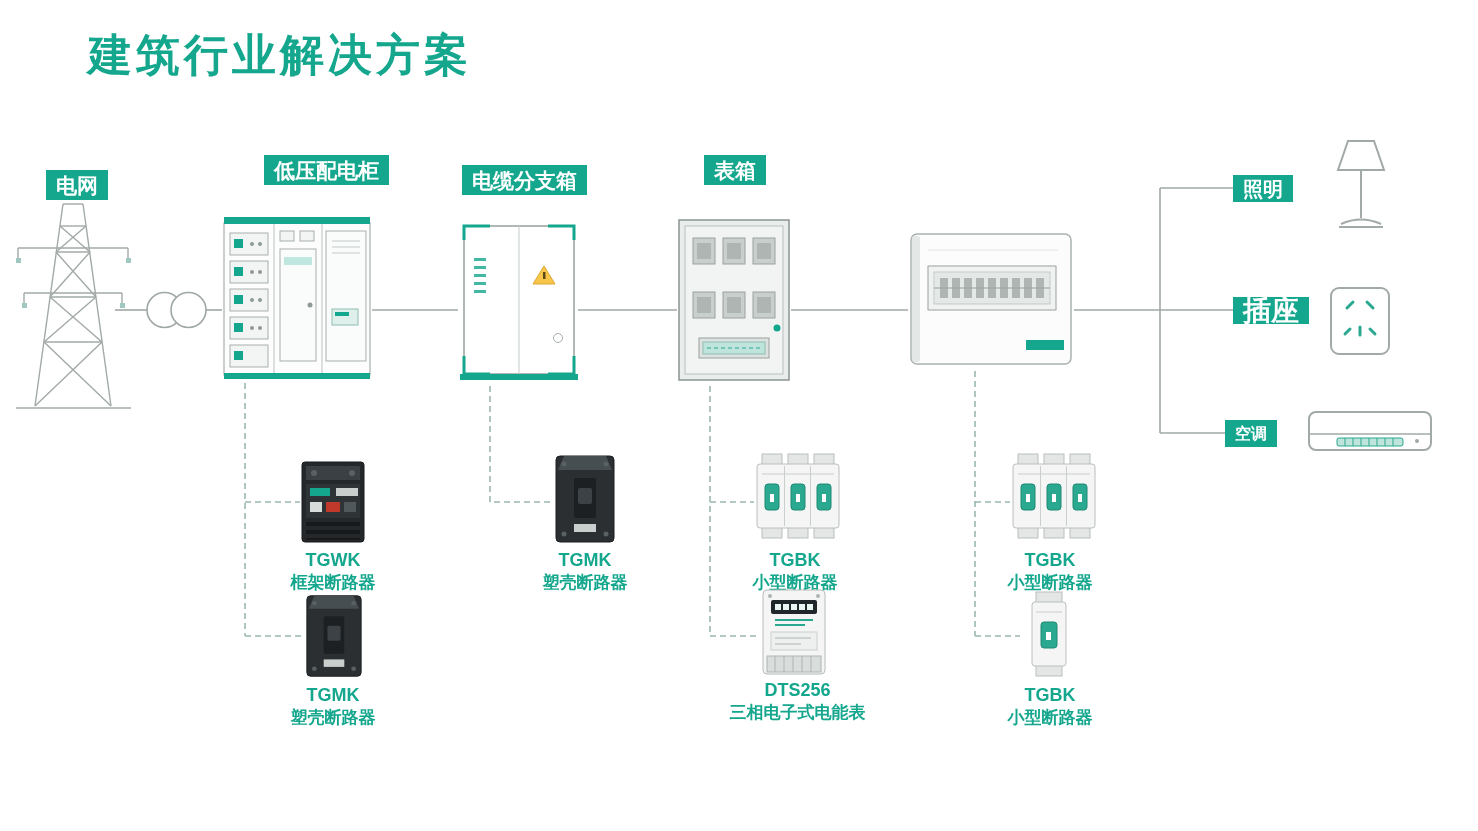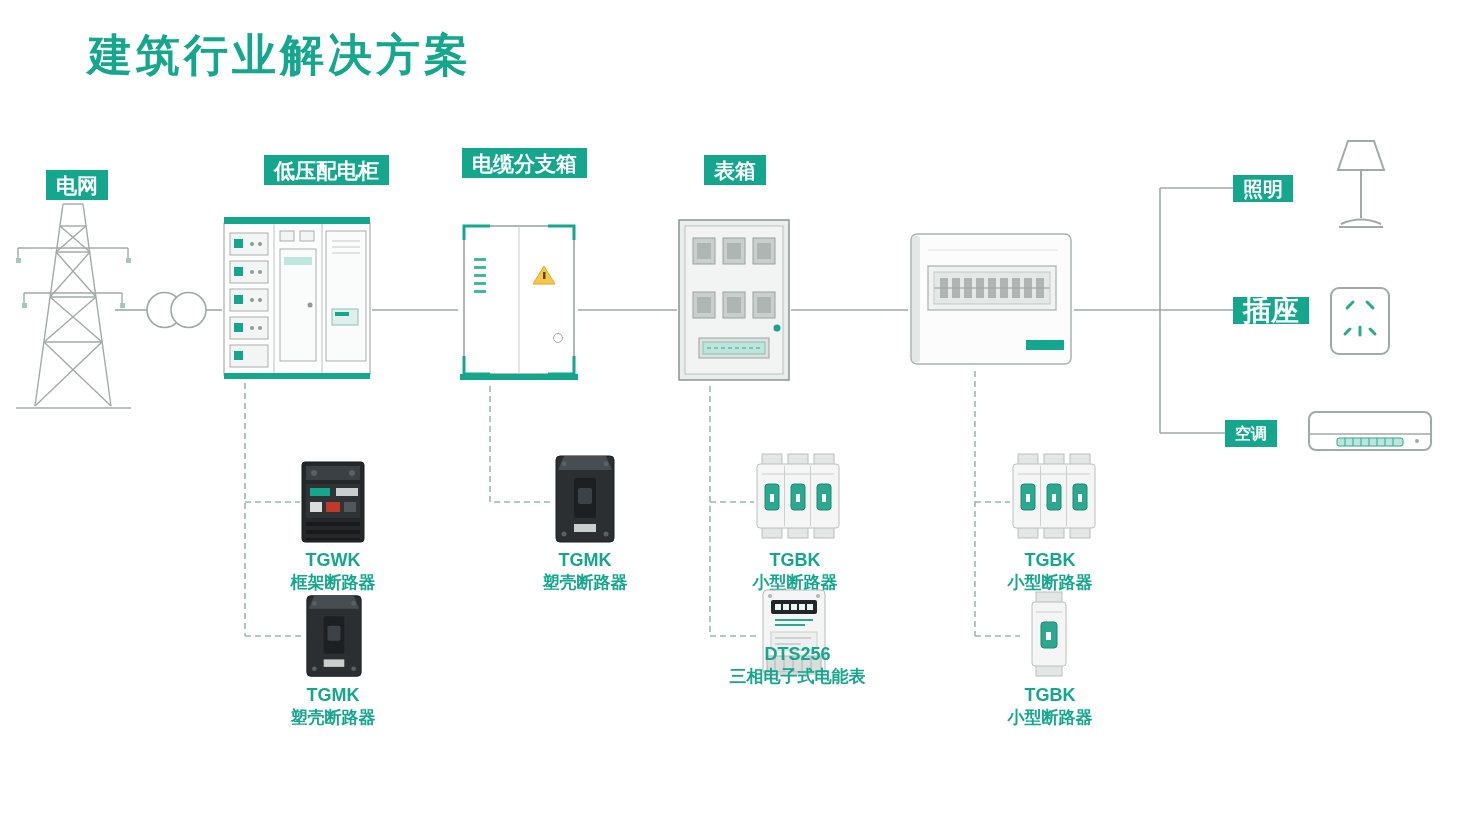--- a/index.html
+++ b/index.html
@@ -140,21 +140,21 @@
       <rect x="58" y="36" width="36" height="112" fill="#FAFBFB" stroke="#A7AFAB"></rect>
       <rect x="62" y="44" width="28" height="8" class="sv-accent" opacity="0.25"></rect>
       <circle cx="88" cy="92" r="2.5" fill="#8F9995"></circle>
       <rect x="104" y="18" width="40" height="130" fill="#FAFBFB" stroke="#A7AFAB"></rect>
       <path d="M110 28 H138 M110 34 H138 M110 40 H138" stroke="#C3CBC7"></path>
       <rect x="110" y="96" width="26" height="16" fill="#DFF0EC" stroke="#8FBDB2"></rect>
       <rect class="sv-accent" x="113" y="99" width="14" height="4"></rect>
     </svg>
   </div>
 
-  <div class="tag" style="left:462px;top:148px;">电缆分支箱</div>
+  <div class="tag" style="left:462px;top:165px;">电缆分支箱</div>
   <div class="art" style="left:458px;top:218px;">
     <svg width="122" height="168" viewBox="0 0 122 168">
       <rect x="6" y="8" width="110" height="148" fill="#FFFFFF" stroke="#97A19D" stroke-width="1.5"></rect>
       <path class="st-accent" d="M6 22 V8 H32 M90 8 H116 V22 M6 138 V156 H32 M90 156 H116 V138" stroke-width="3"></path>
       <path d="M61 8 V156" stroke="#C3CBC7"></path>
       <g class="sv-accent" opacity="0.8">
         <rect x="16" y="40" width="12" height="3"></rect>
         <rect x="16" y="48" width="12" height="3"></rect>
         <rect x="16" y="56" width="12" height="3"></rect>
         <rect x="16" y="64" width="12" height="3"></rect>
@@ -358,21 +358,21 @@
           <rect x="42" y="16" width="6" height="6"></rect>
         <rect x="50" y="16" width="6" height="6"></rect>
       </g>
       <path d="M18 32 H56 M18 37 H48" stroke="#2AA890" stroke-width="2"></path>
       <rect x="14" y="44" width="46" height="18" fill="#EDF0EE" stroke="#C9CFCC"></rect>
       <path d="M18 50 H54 M18 56 H44" stroke="#AEB5B2"></path>
       <rect x="10" y="68" width="54" height="16" fill="#D9DDDB" stroke="#AEB5B2"></rect>
       <path d="M18 68 V84 M27 68 V84 M36 68 V84 M45 68 V84 M54 68 V84" stroke="#AEB5B2"></path>
     </svg>
   </div>
-  <div class="product-label" style="left:715px;top:643px;width:165px;">
+  <div class="product-label" style="left:715px;top:679px;width:165px;">
     <div class="model">DTS256</div>
     <div class="name">三相电子式电能表</div>
   </div>
 
   <div class="art" style="left:1010px;top:450px;">
     <svg width="88" height="92" viewBox="0 0 88 92">
       <g fill="#E3E6E4" stroke="#B9C0BD">
         <rect x="8" y="4" width="20" height="12"></rect>
         <rect x="34" y="4" width="20" height="12"></rect>
         <rect x="60" y="4" width="20" height="12"></rect>

